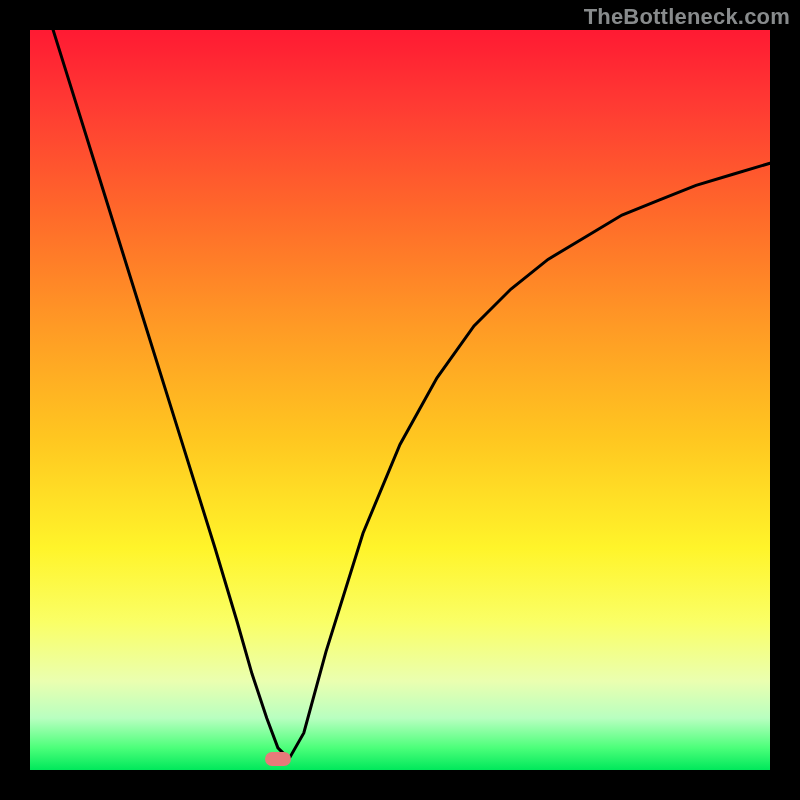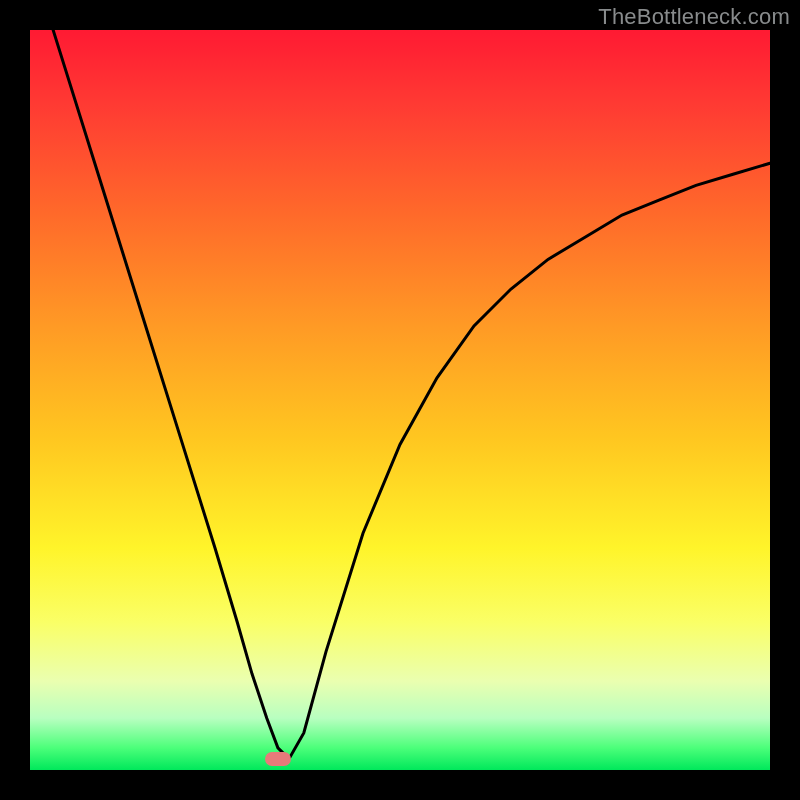--- a/index.html
+++ b/index.html
@@ -39,21 +39,21 @@
       #4cff7a 97%,
       #00e85b 100%
     );
   }
   .watermark {
     position: absolute;
     top: 4px;
     right: 10px;
     color: #888b8c;
     font-size: 22px;
-    font-weight: 400;
+    font-weight: 700;
     letter-spacing: 0.2px;
   }
   svg.curve {
     position: absolute;
     left: 30px;
     top: 30px;
     width: 740px;
     height: 740px;
     overflow: visible;
   }

